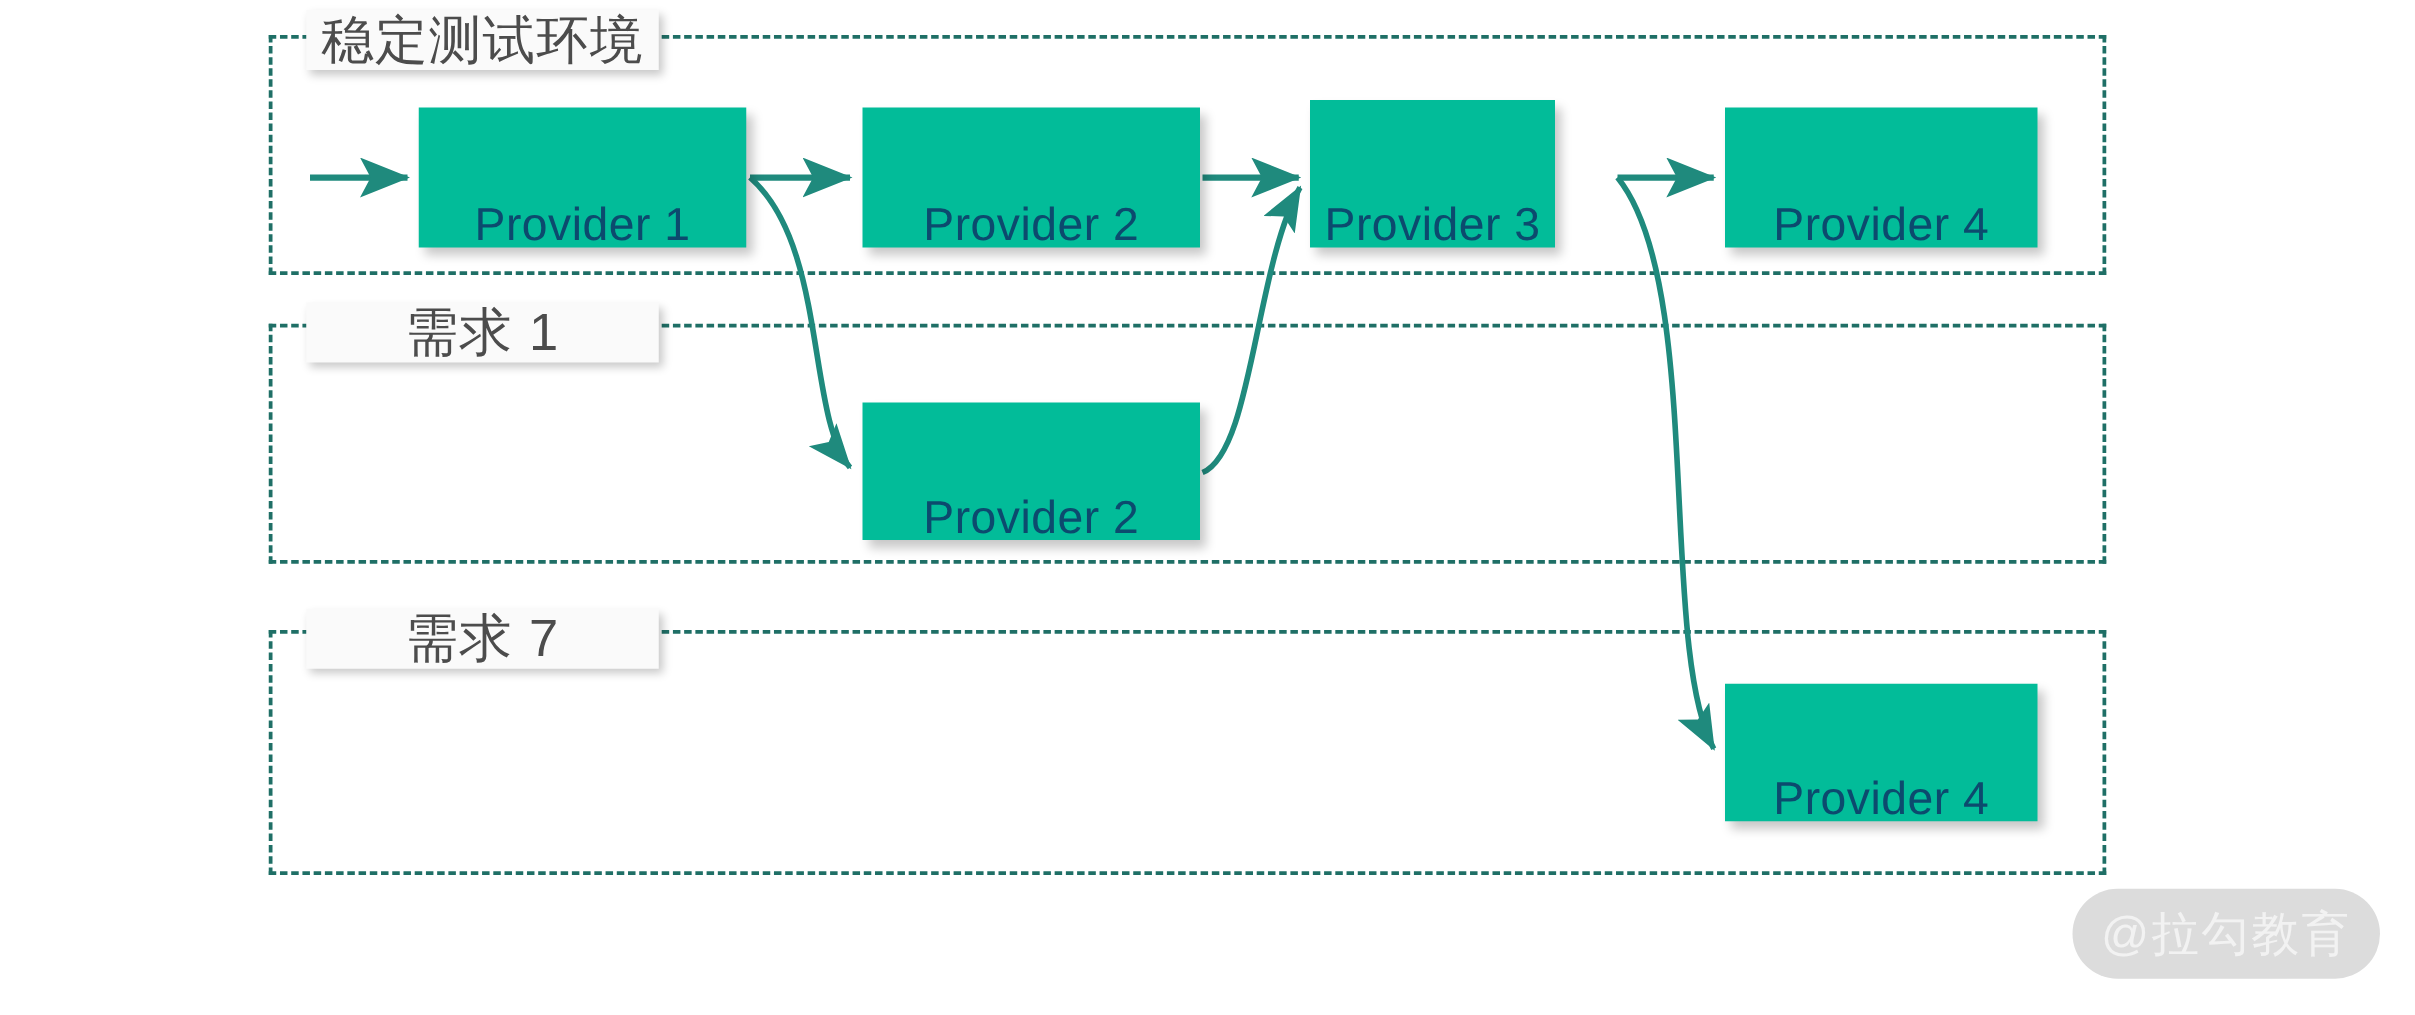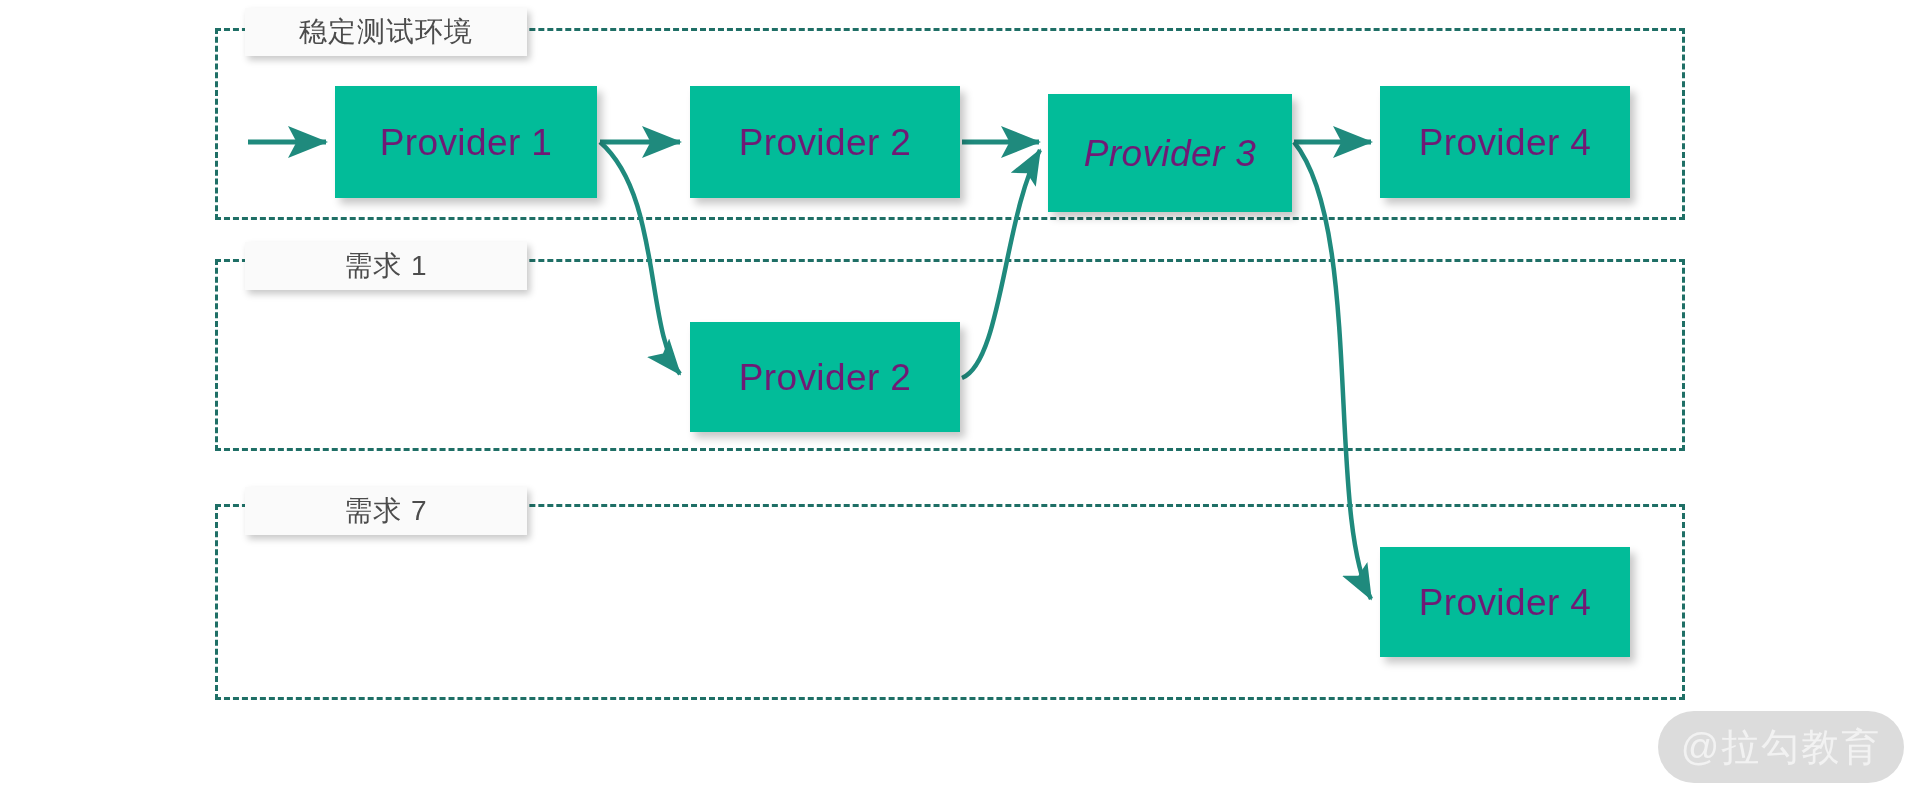--- a/index.html
+++ b/index.html
@@ -25,41 +25,41 @@
     border: 3px dashed #1F6F66;
     box-sizing: border-box;
     background: transparent;
   }
 
   
   .env-label {
     position: absolute;
     background: #FAFAFA;
     color: #4C4C4C;
-    font-size: 28px;
+    font-size: 42px;
     line-height: 1;
     display: flex;
     align-items: center;
     justify-content: center;
     box-sizing: border-box;
     padding: 0 18px;
     box-shadow: 3px 4px 7px rgba(0,0,0,0.22);
     white-space: nowrap;
     letter-spacing: 1px;
   }
 
   
   .node {
     position: absolute;
     background: #02BC99;
-    color: #701a75;
+    color: #0c4a6e;
     font-size: 37px;
     line-height: 1;
     display: flex;
-    align-items: center;
+    align-items: flex-end;
     justify-content: center;
     box-sizing: border-box;
     box-shadow: 5px 6px 8px rgba(0,0,0,0.22);
     white-space: nowrap;
     letter-spacing: 0.4px;
   }
 
   
   #connectors {
     position: absolute;
@@ -116,21 +116,21 @@
   </svg>
 
   <div class="node" style="left:335px; top:86px; width:262px; height:112px;">
     <span>Provider 1</span>
   </div>
 
   <div class="node" style="left:690px; top:86px; width:270px; height:112px;">
     <span>Provider 2</span>
   </div>
 
-  <div class="node" style="left:1048px; top:94px; width:244px; height:118px;font-style:italic;">
+  <div class="node" style="left:1048px; top:80px; width:196px; height:118px;">
     <span>Provider 3</span>
   </div>
 
   <div class="node" style="left:1380px; top:86px; width:250px; height:112px;">
     <span>Provider 4</span>
   </div>
 
   <div class="node" style="left:690px; top:322px; width:270px; height:110px;">
     <span>Provider 2</span>
   </div>

